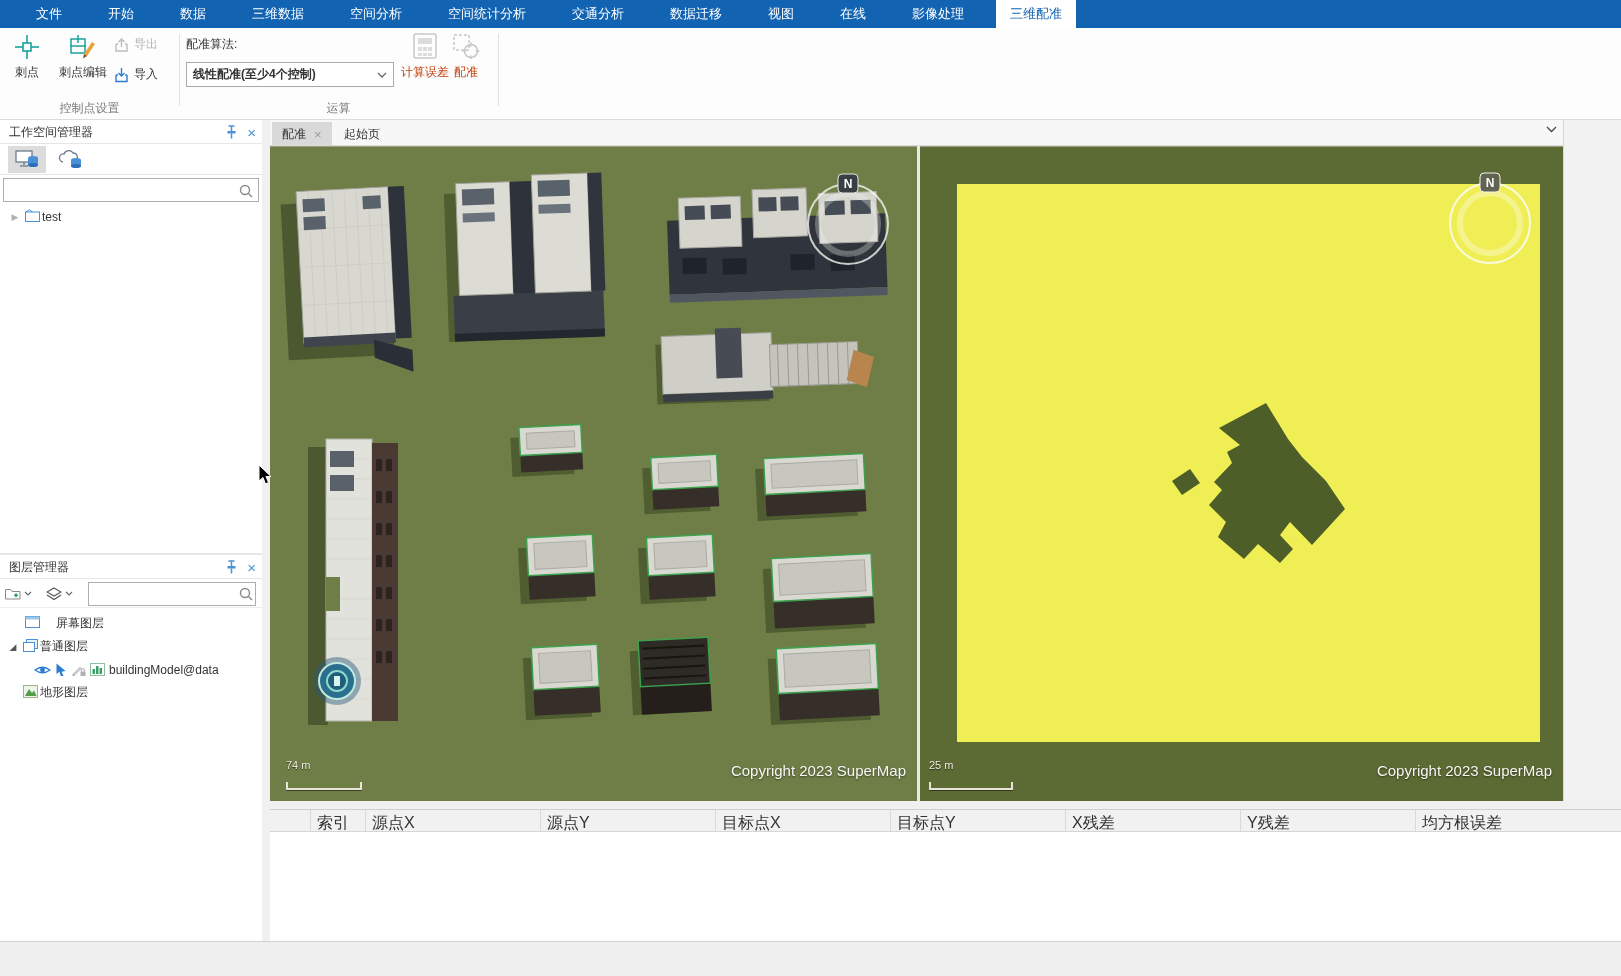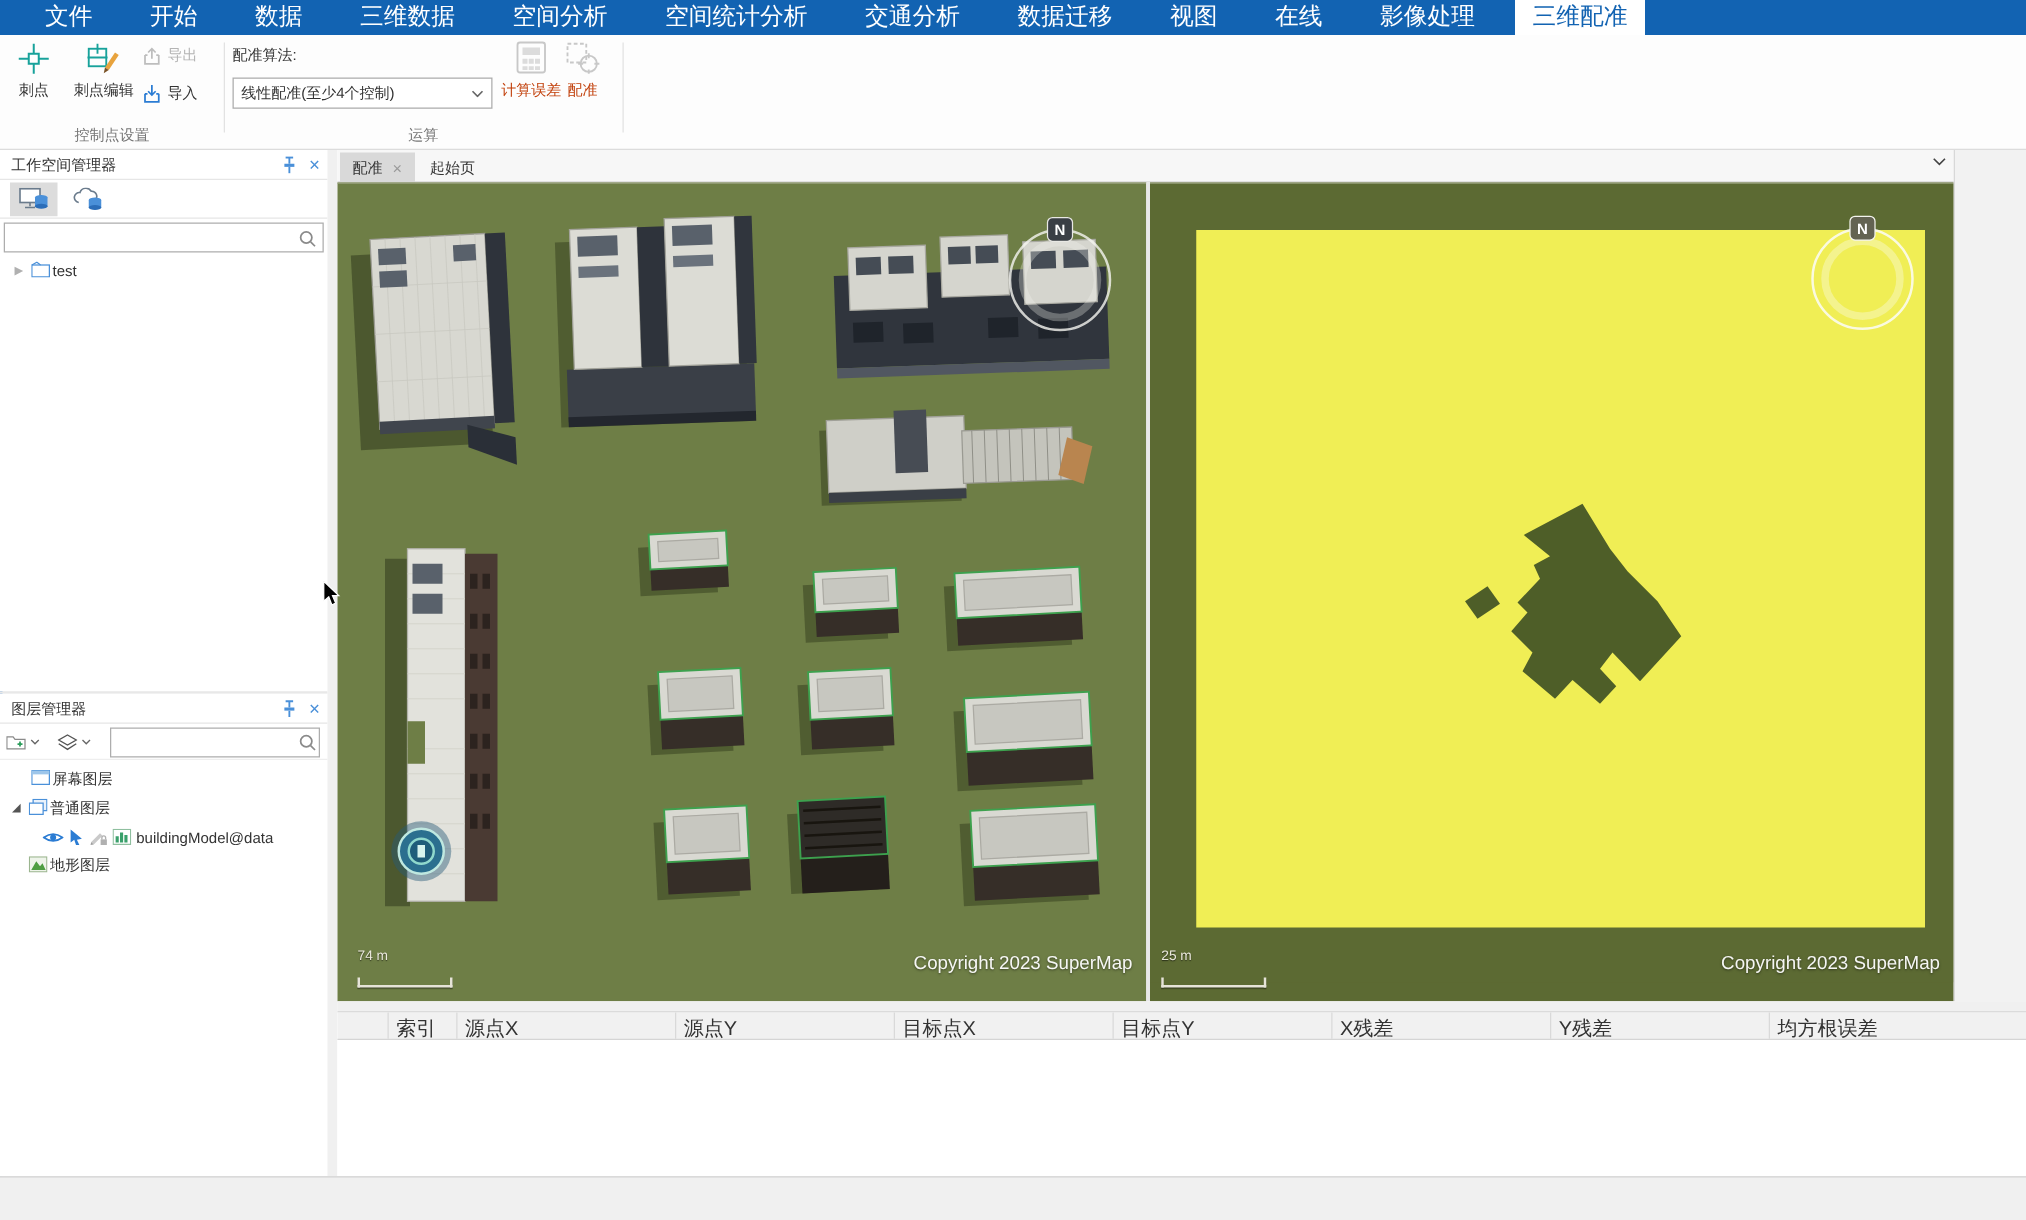--- a/index.html
+++ b/index.html
@@ -3,34 +3,34 @@
 <meta charset="utf-8">
 <style>
   html,body{margin:0;padding:0;background:#fff;}
   *{box-sizing:border-box;}
   #app{position:relative;width:1621px;height:976px;overflow:hidden;
        font-family:"Liberation Sans","DejaVu Sans",sans-serif;font-size:12px;color:#333;background:#fff;}
 
   
   .menubar{position:absolute;left:0;top:0;width:1621px;height:28px;background:#1263b2;
            display:flex;align-items:stretch;gap:18px;padding-left:22px;}
-  .menu-item{padding:0 14px;line-height:28px;font-size:19px;color:#fff;white-space:nowrap;cursor:default;}
+  .menu-item{padding:0 14px;line-height:28px;font-size:13px;color:#fff;white-space:nowrap;cursor:default;}
   .menu-item.active{background:#fff;color:#1263b2;}
 
   
   .ribbon{position:absolute;left:0;top:28px;width:1621px;height:92px;background:#fdfdfd;border-bottom:1px solid #dcdcdc;}
   .rb-big{position:absolute;display:flex;flex-direction:column;align-items:center;justify-content:flex-start;gap:4px;}
   .rb-big .lbl{font-size:12px;color:#333;white-space:nowrap;}
   .rb-big.disabled .lbl{color:#c2410c;}
   .rb-small{position:absolute;display:flex;align-items:center;gap:5px;font-size:12px;}
   .rb-small.disabled{color:#b4b4b4;}
   .rb-sep{position:absolute;top:6px;height:72px;width:1px;background:#e2e2e2;}
   .rb-group-label{position:absolute;top:72px;font-size:12px;color:#777;text-align:center;}
   .combo{position:absolute;left:186px;top:34px;width:208px;height:25px;border:1px solid #ababab;background:#fff;
-         display:flex;align-items:center;padding:0 6px;justify-content:space-between;}
+         display:flex;align-items:center;padding:0 6px;justify-content:space-between;font-weight:bold;}
   .algo-label{position:absolute;left:186px;top:8px;color:#333;}
 
   
   .sidebar{position:absolute;left:0;top:120px;width:262px;height:821px;background:#fff;}
   .sidebar .blue-edge{position:absolute;left:0;top:0;width:2px;height:100%;background:#2b7cd3;}
   .panel{position:absolute;left:0;width:262px;background:#fff;}
   .p-header{position:relative;height:24px;line-height:24px;border-bottom:1px solid #e6e6e6;padding-left:9px;color:#333;}
   .p-tools{position:absolute;right:6px;top:0;height:24px;display:flex;align-items:center;gap:10px;}
   .x-btn{color:#4a90d9;font-size:15px;line-height:1;cursor:default;}
   .ws-tabs{position:relative;height:31px;border-bottom:1px solid #e6e6e6;}
@@ -288,21 +288,21 @@
         </div>
         <input class="search-input" style="left: 88px; width: 168px; top: 3px;" value="">
         <span style="position:absolute;right:9px;top:8px;">
           <svg width="14" height="14">
               <circle cx="6" cy="6" r="4.5" fill="none" stroke="#8a8a8a" stroke-width="1.4"></circle>
               <line x1="9.5" y1="9.5" x2="13" y2="13" stroke="#8a8a8a" stroke-width="1.4"></line>
             </svg>
         </span>
       </div>
       <div style="position:relative;top:4px;">
-        <div class="tree-row" style="padding-left:22px;">
+        <div class="tree-row" style="padding-left:22px;gap:14px;">
           <span class="tw" style="width:20px;">
             <svg width="15" height="12" style="display:inline">
                 <rect x="0.5" y="0.5" width="14" height="11" fill="#fff" stroke="#4a90d9"></rect>
                 <rect x="0.5" y="0.5" width="14" height="3" fill="#9ec6ea"></rect>
               </svg>
           </span>
           <span>屏幕图层</span>
         </div>
         <div class="tree-row" style="padding-left:6px;">
           <span class="tw arr dark">◢</span>

